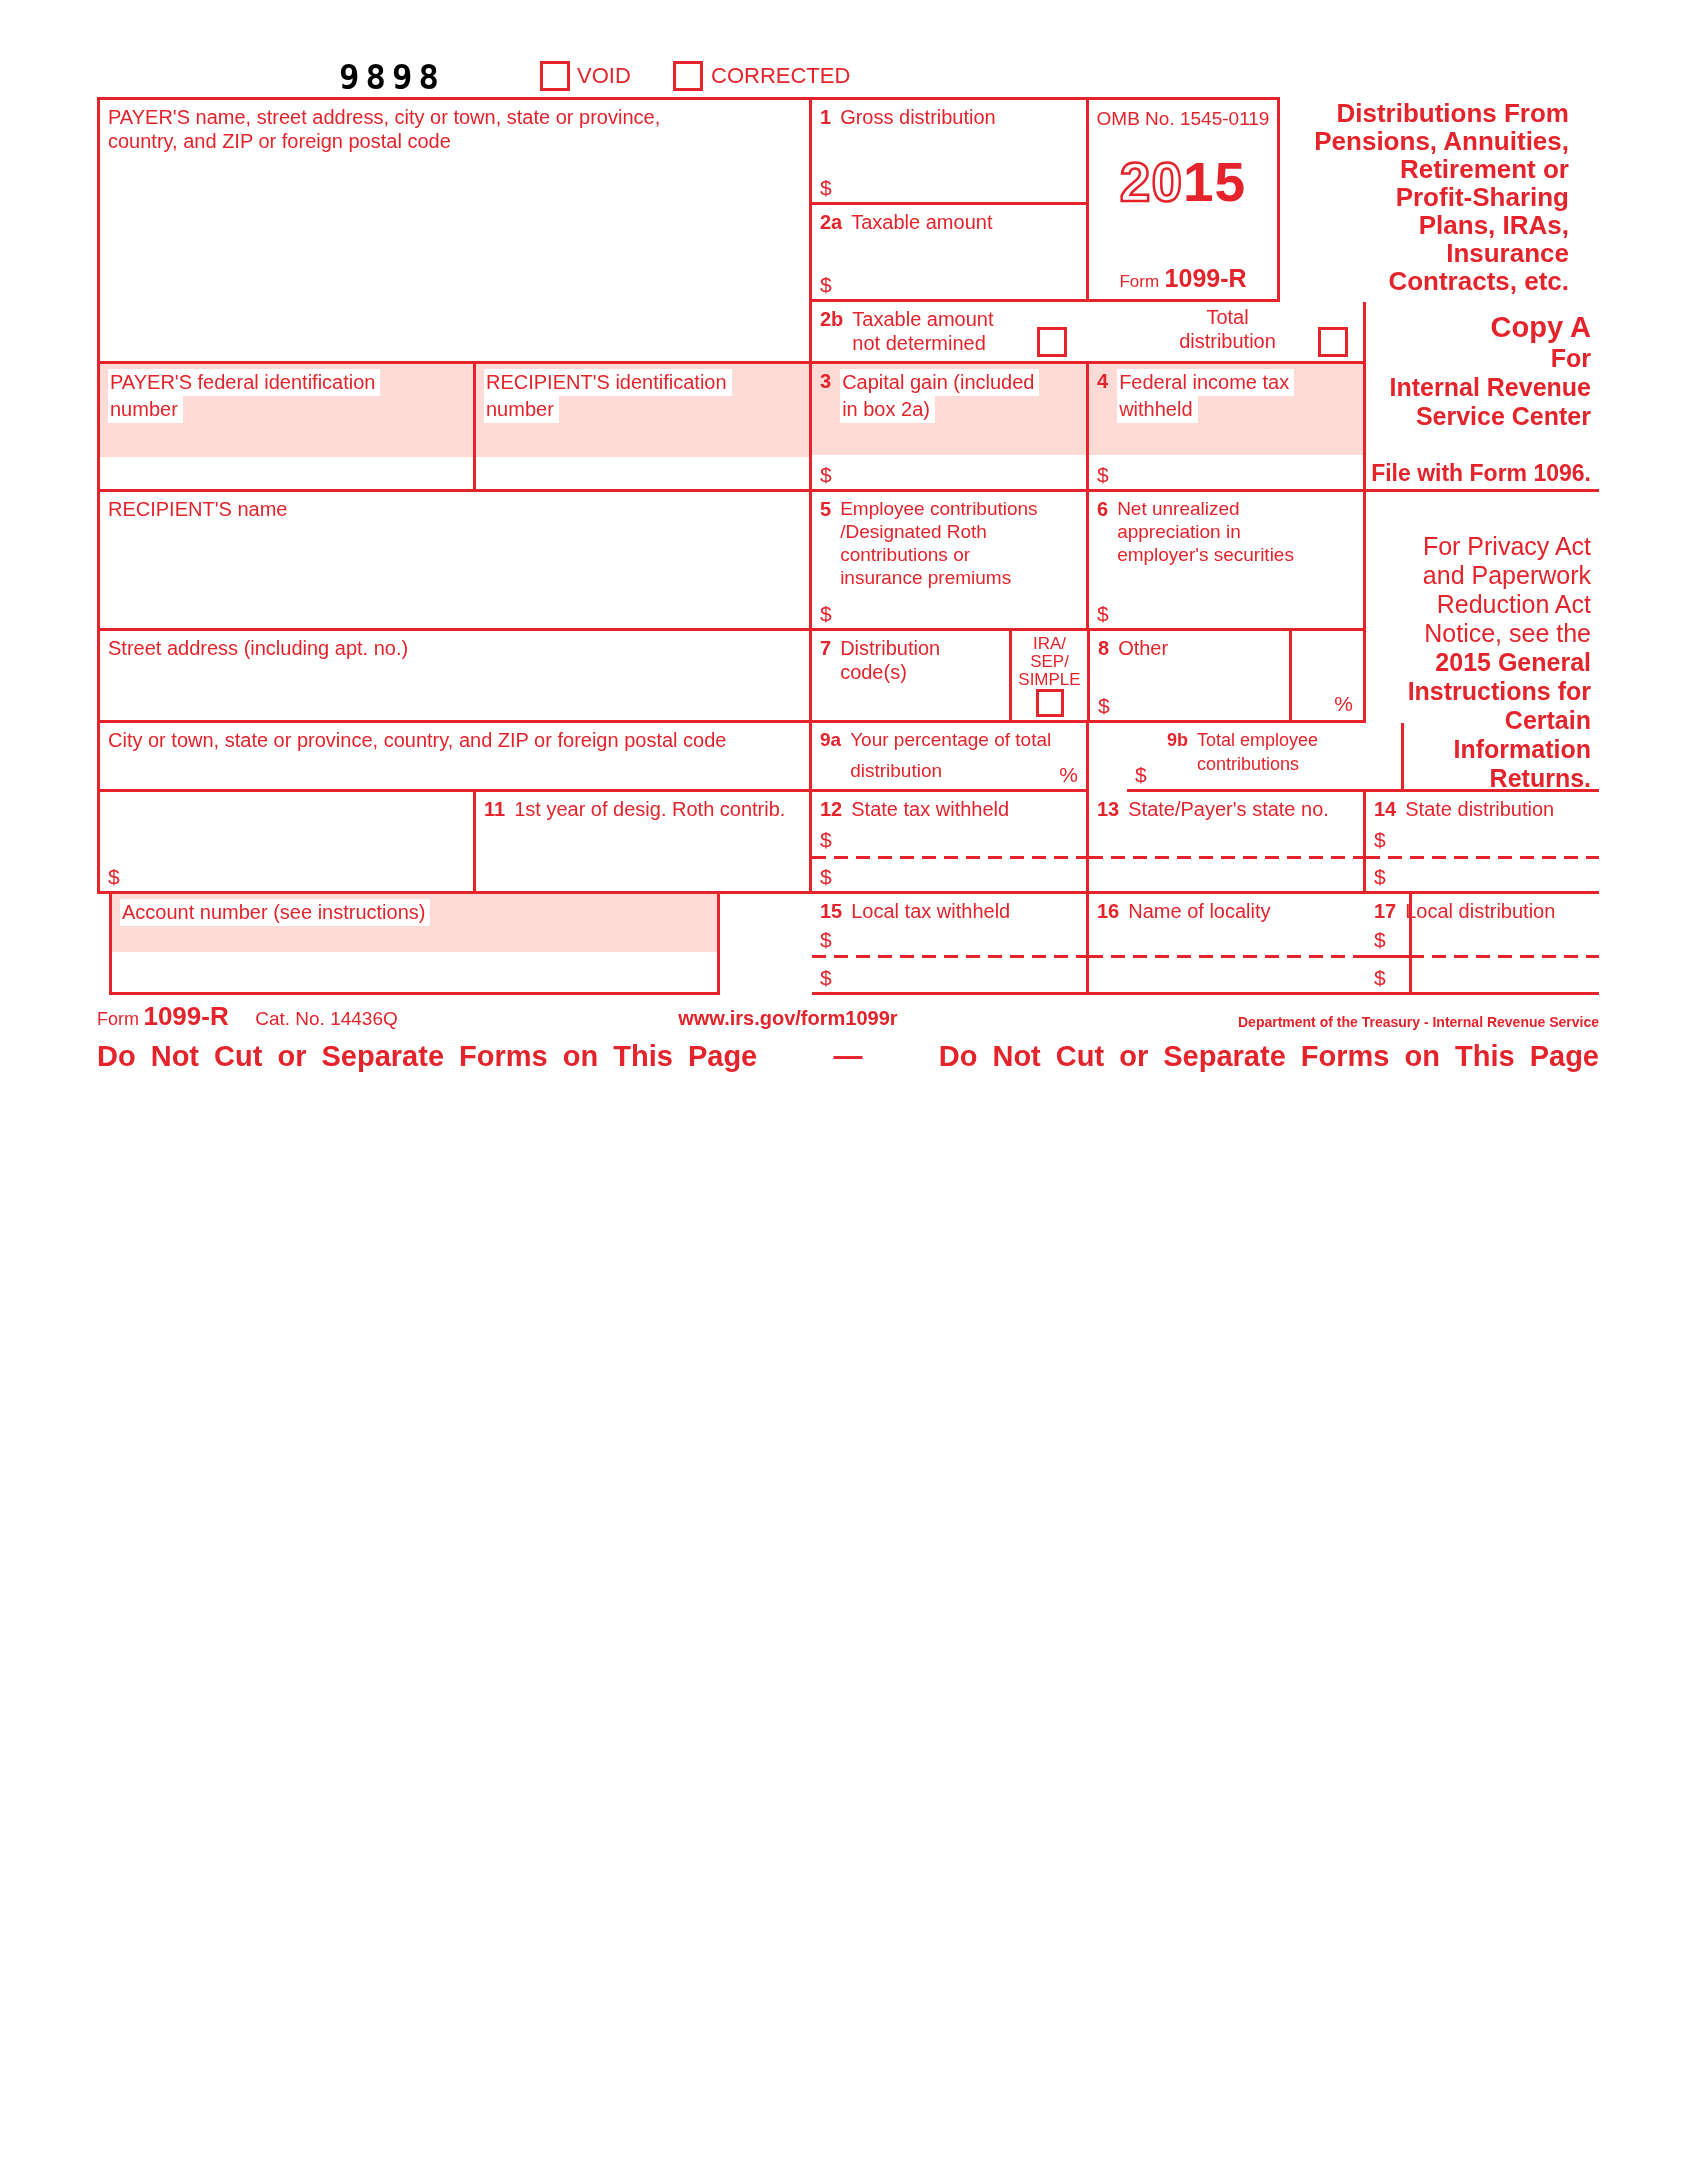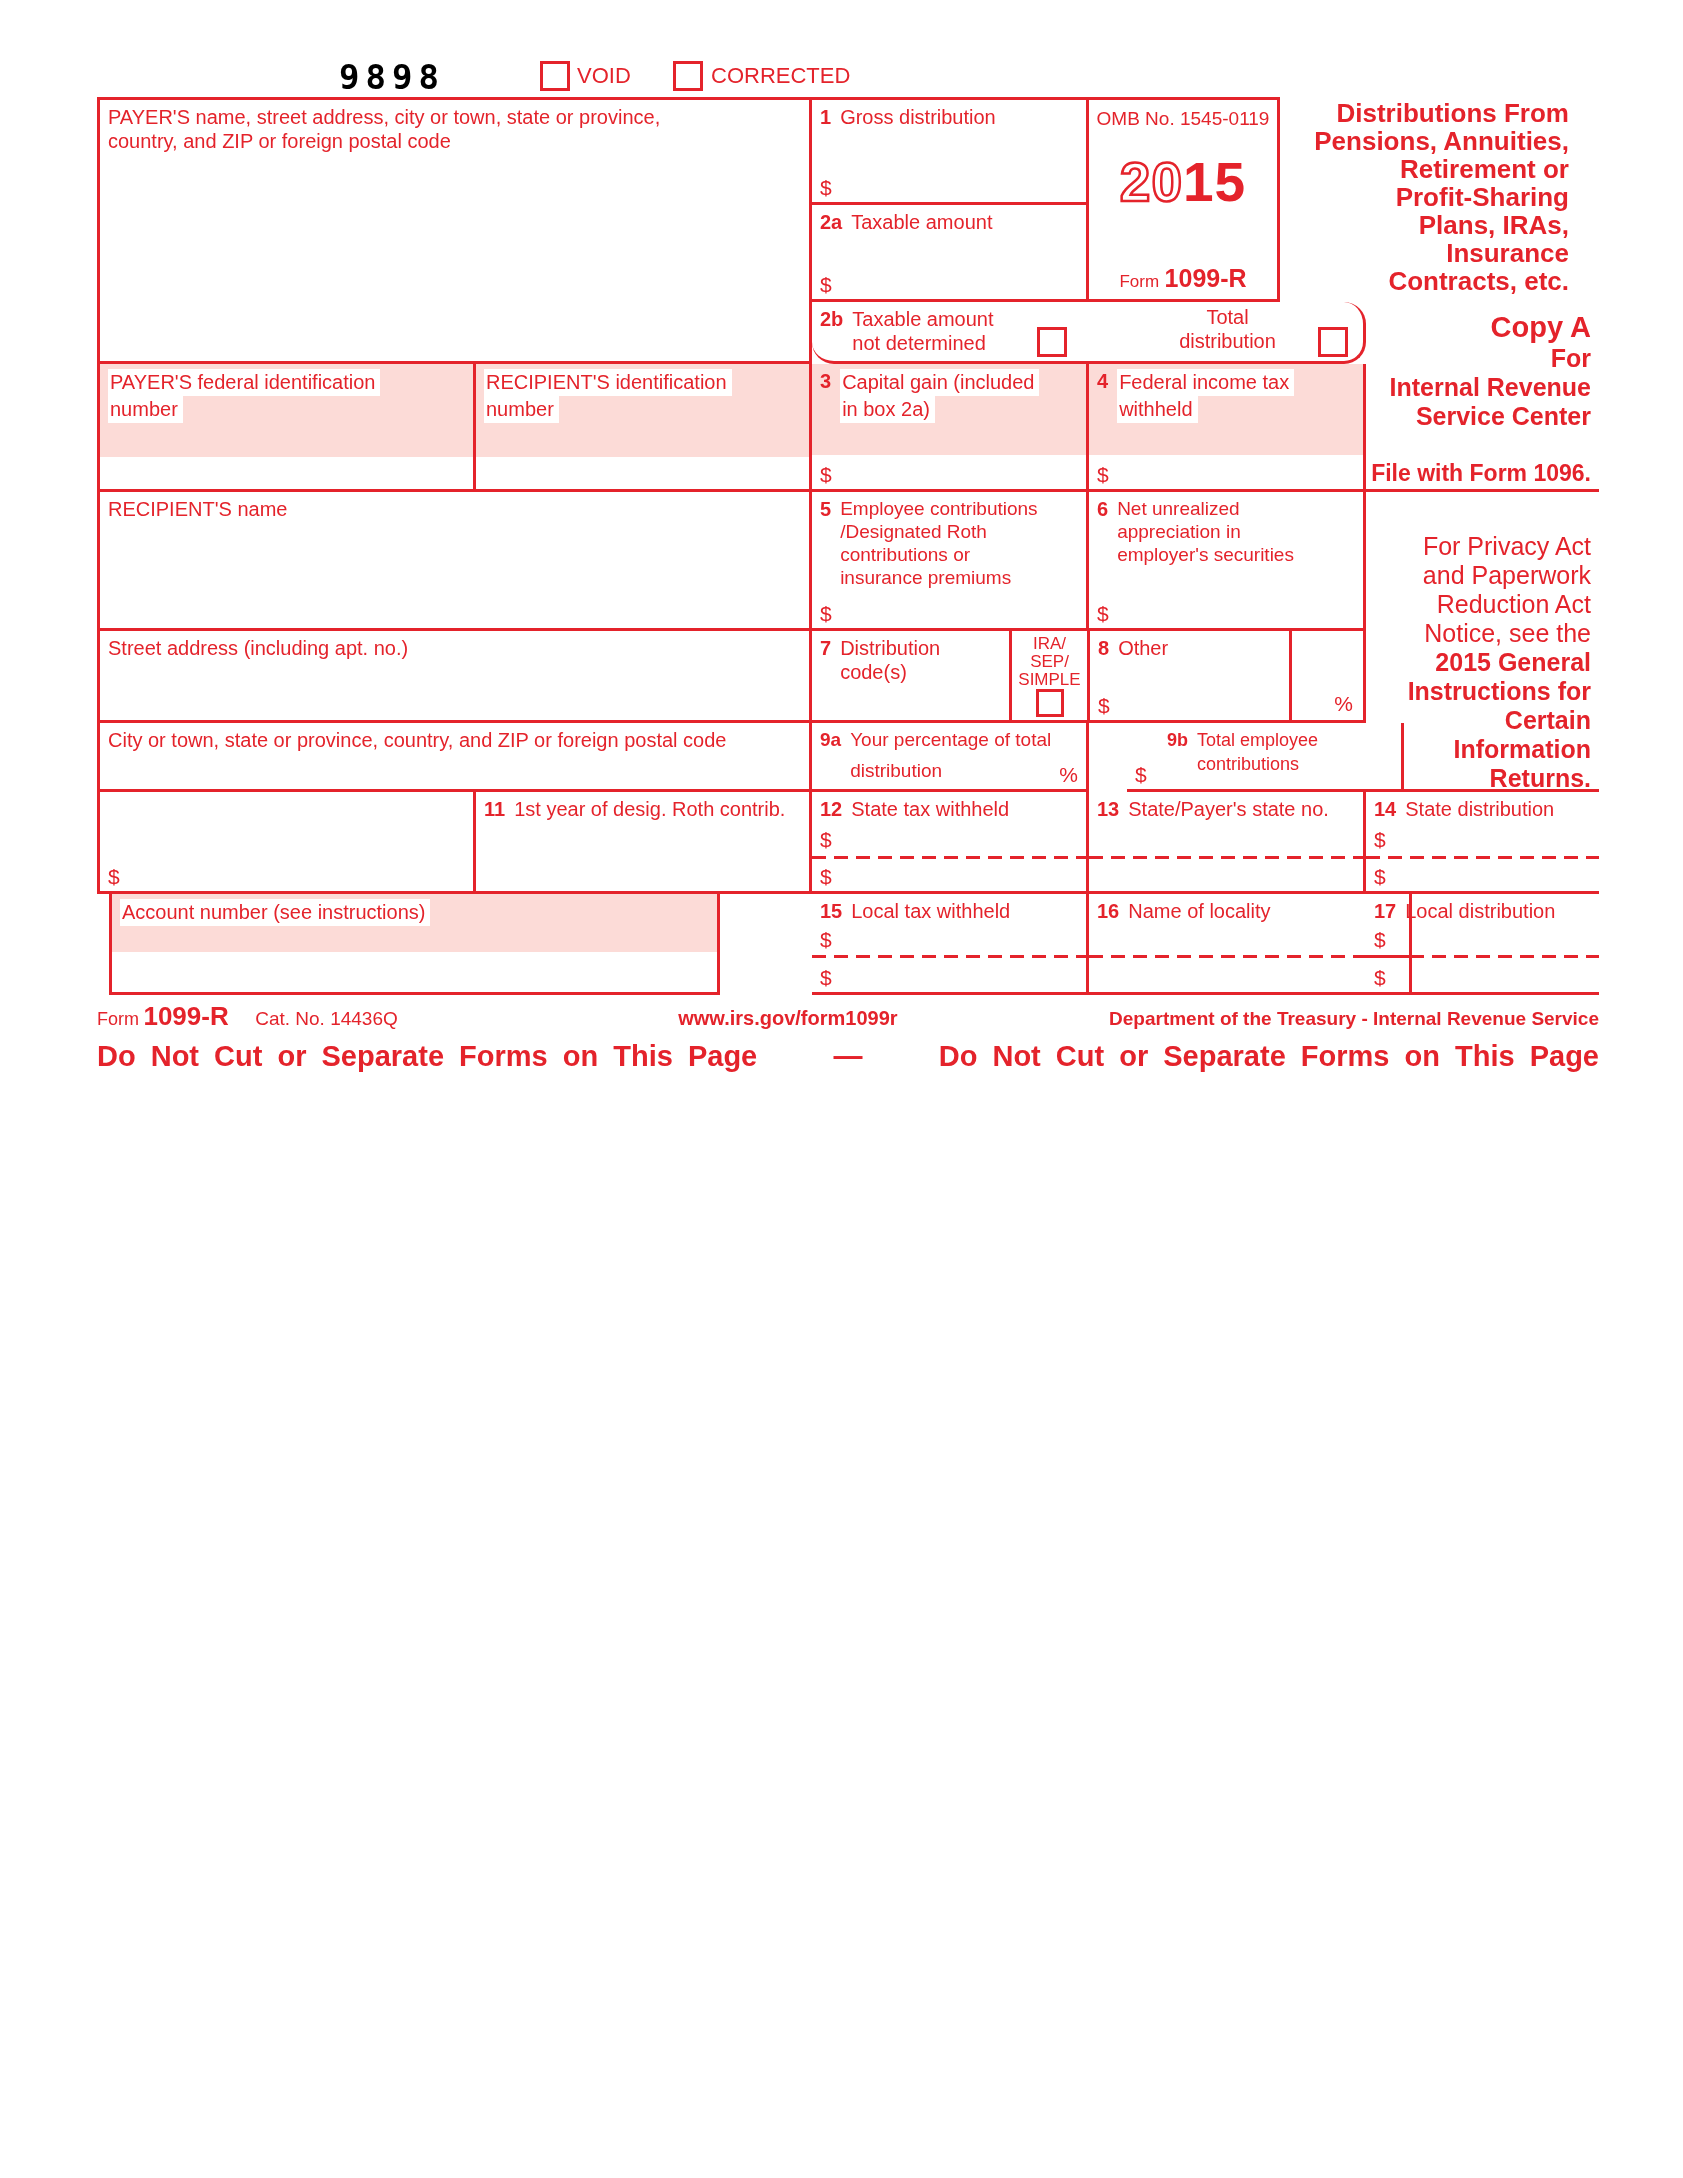--- a/index.html
+++ b/index.html
@@ -91,21 +91,21 @@
   <div class="cell" style="left:1280px;top:99px;width:319px;height:205px;padding-right:30px;">
     <div class="title-line">Distributions From</div>
     <div class="title-line">Pensions, Annuities,</div>
     <div class="title-line">Retirement or</div>
     <div class="title-line">Profit-Sharing</div>
     <div class="title-line">Plans, IRAs,</div>
     <div class="title-line">Insurance</div>
     <div class="title-line">Contracts, etc.</div>
   </div>
 
-  <div class="cell bR bB" style="left:812px;top:302px;width:554px;height:62px;border-radius:22px;">
+  <div class="cell bR bB" style="left:812px;top:302px;width:554px;height:62px;">
     <div class="lbl">
         <span class="bnum">2b</span>
       <span class="ltxt">
         <div>Taxable amount</div>
         <div>not determined</div>
       </span>
       </div>
     <div class="checkbox" style="left:225px;top:25px;"></div>
     <div style="position:absolute;left:356px;top:3px;text-align:center;width:119px;">
       <div>Total</div>
@@ -344,21 +344,21 @@
     <span class="dollar" style="bottom:2px;">$</span>
   </div>
 
   <div class="footer-row">
     <span style="position:absolute;left:0;bottom:4px;">
       <span style="font-size:18px;">Form</span>
       <span style="font-size:26px;font-weight:bold;">1099-R</span>
       <span style="font-size:19px;margin-left:22px;">Cat. No. 14436Q</span>
     </span>
     <span style="position:absolute;left:46%;transform:translateX(-50%);bottom:6px;font-size:20px;font-weight:bold;">www.irs.gov/form1099r</span>
-    <span style="position:absolute;right:0;bottom:6px;font-size:19px;font-weight:bold;margin-left:10px;">Department of the Treasury - Internal Revenue Service</span>
+    <span style="position:absolute;right:0;bottom:6px;font-size:14px;font-weight:bold;margin-left:10px;">Department of the Treasury - Internal Revenue Service</span>
   </div>
 
   <div class="cutline">
     <span>Do Not Cut or Separate Forms on This Page</span>
     <span>—</span>
     <span>Do Not Cut or Separate Forms on This Page</span>
   </div>
 
 </div>
 

